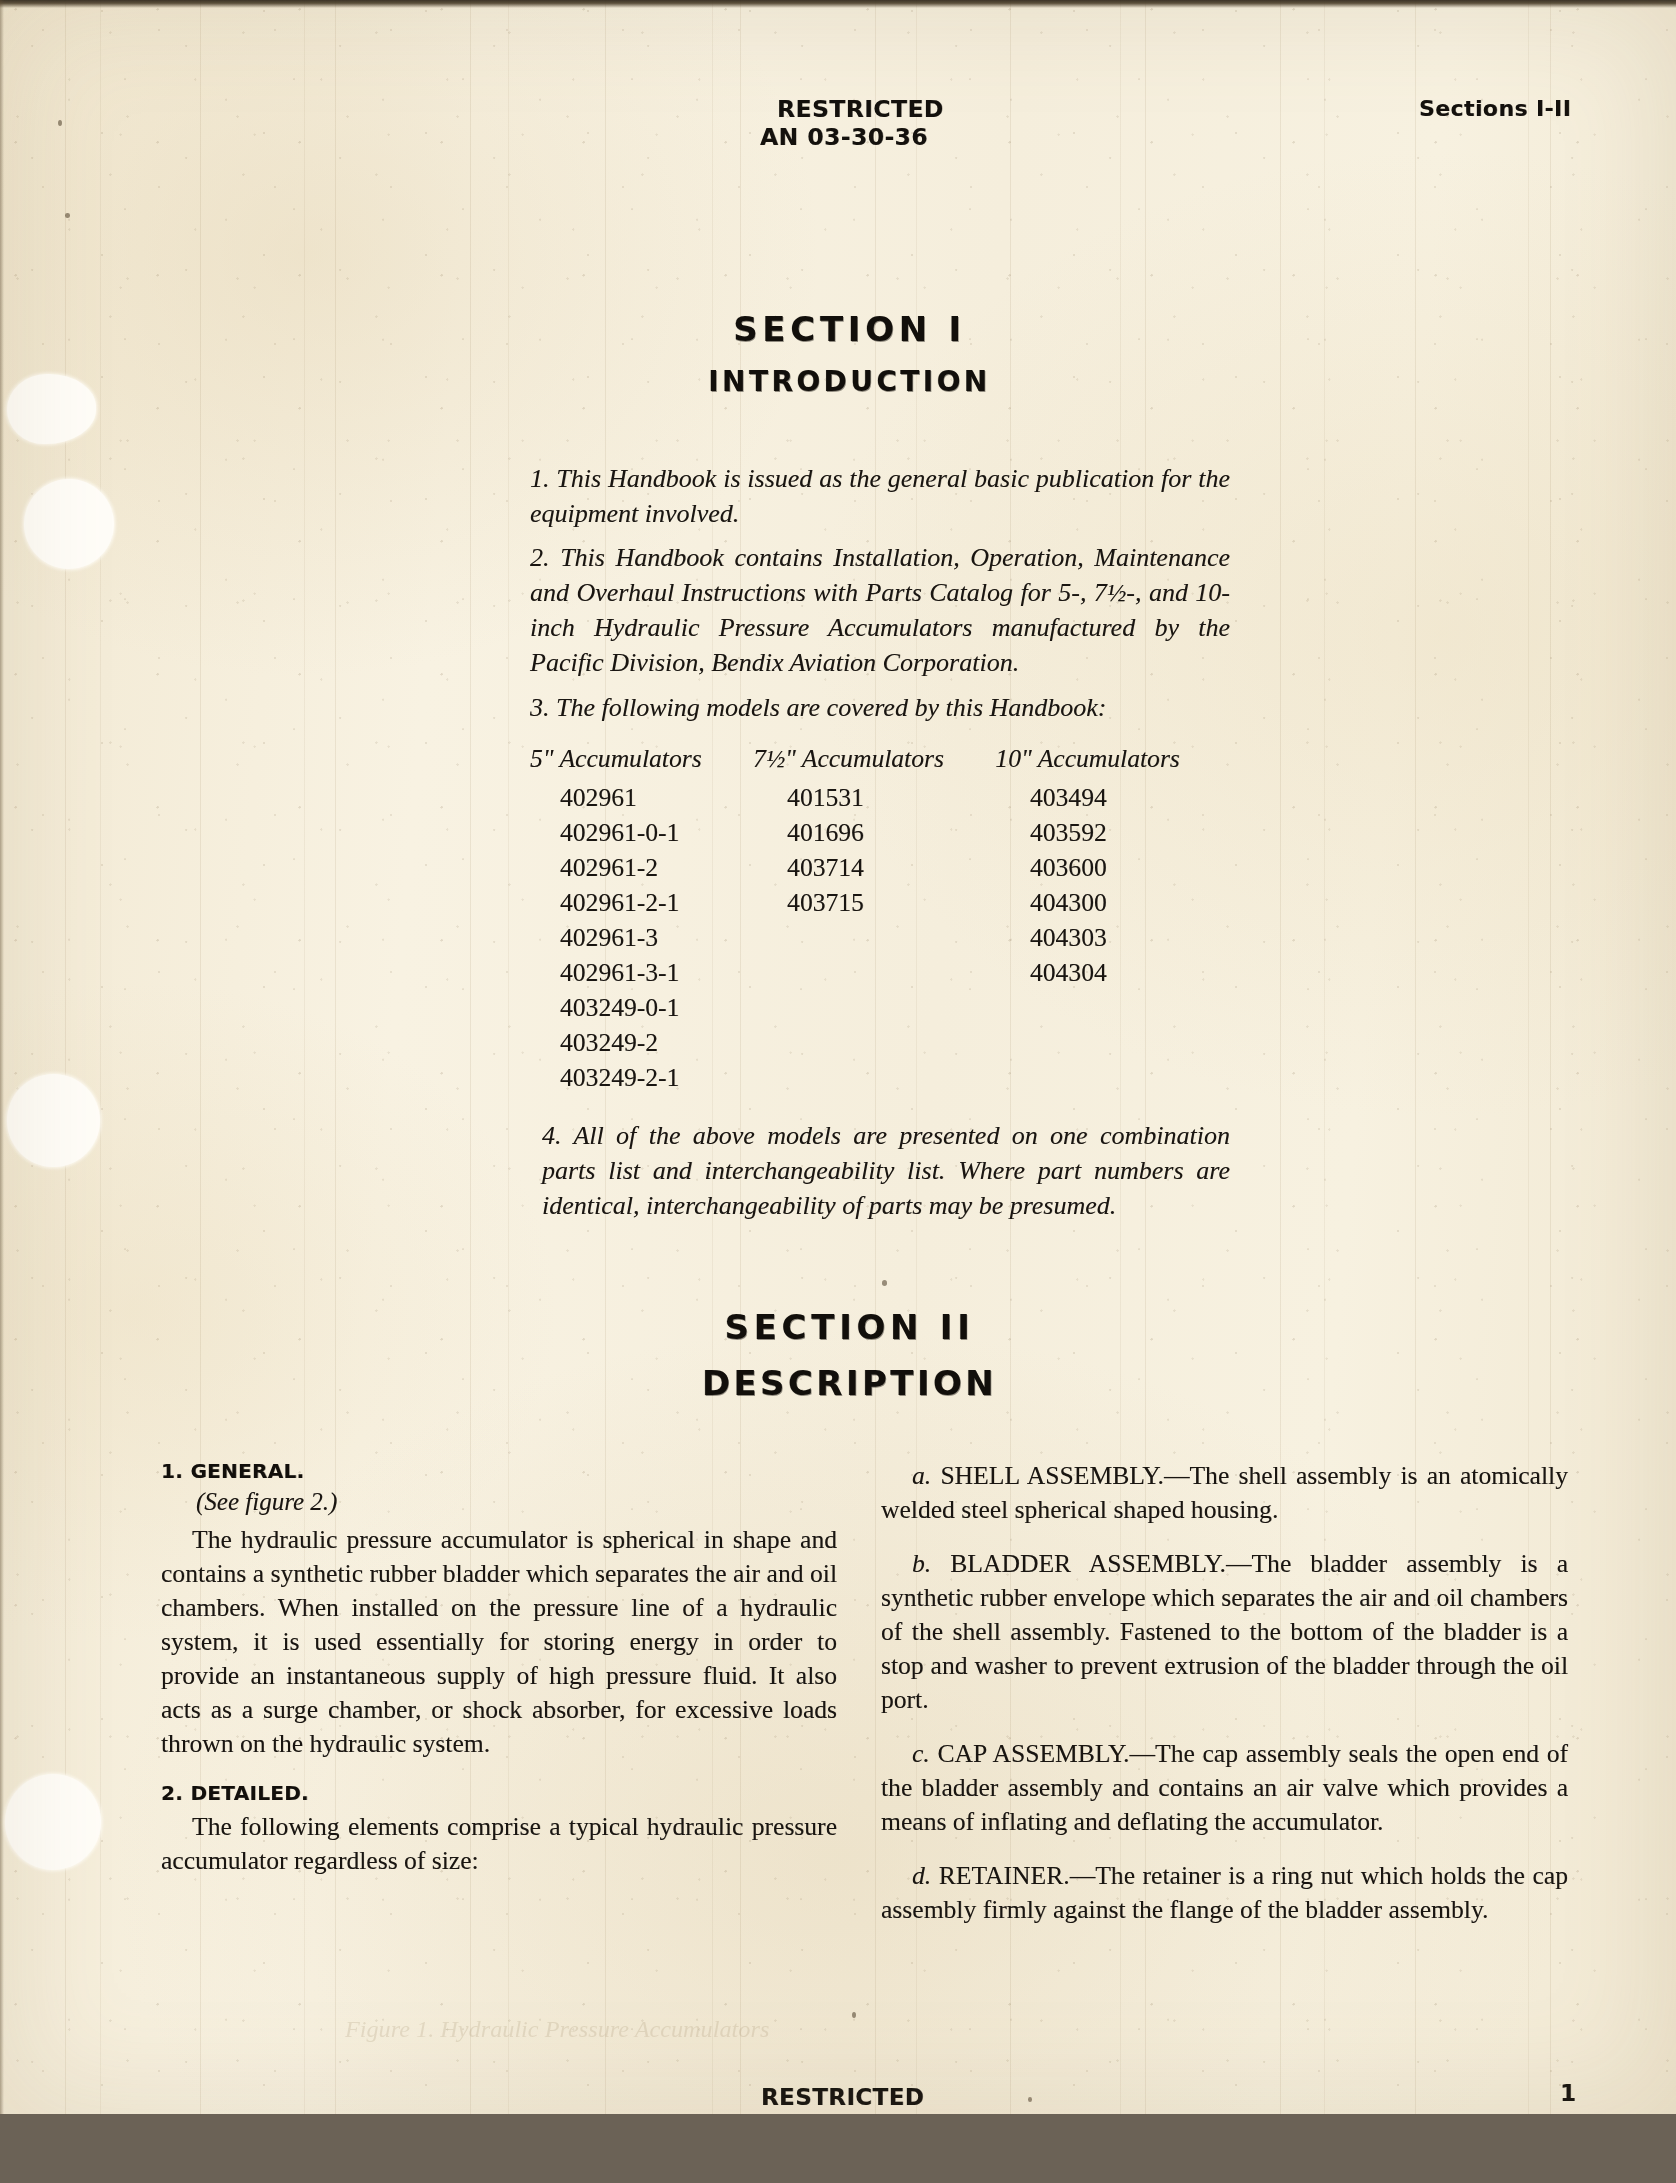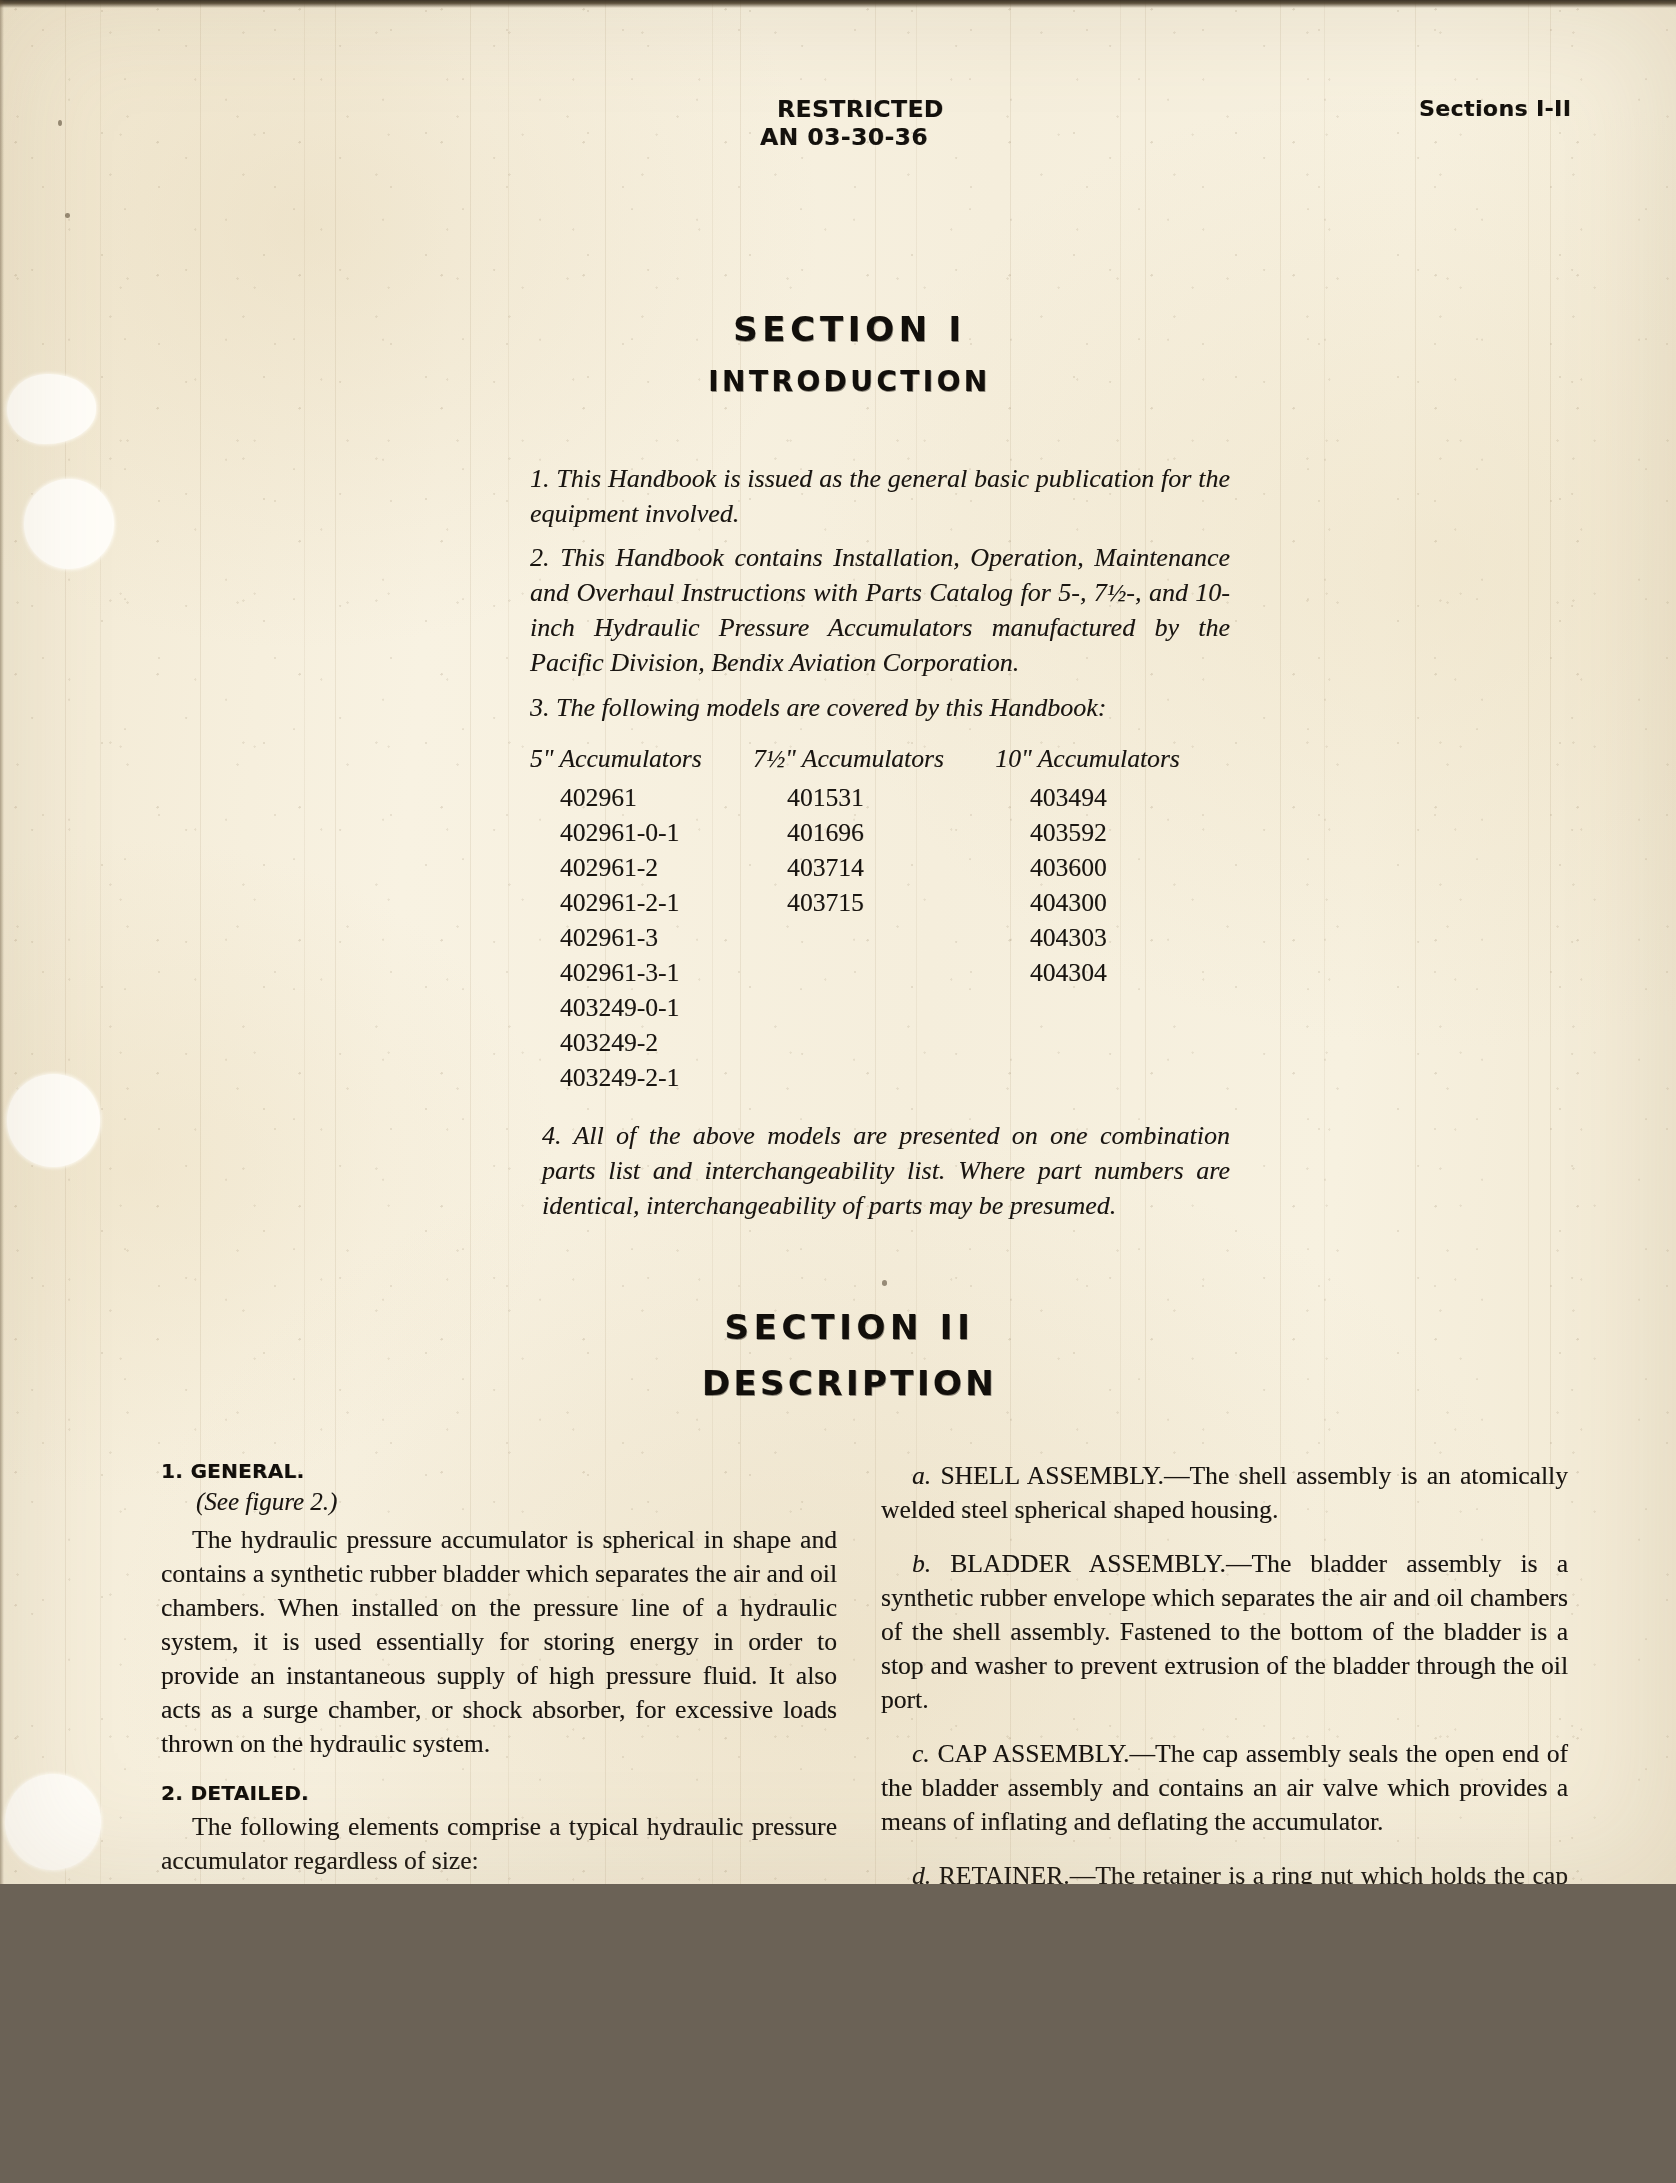--- a/index.html
+++ b/index.html
@@ -5,21 +5,21 @@
   html, body {
     margin: 0;
     padding: 0;
     background: #6b6256;
   }
 
   
   #page {
     position: relative;
     width: 1677px;
-    height: 1884px;
+    height: 2114px;
     overflow: hidden;
     background-color: #f6efdd;
     background-image:
       
       radial-gradient(ellipse 740px 605px at 18% 12%, rgba(226,210,176,.40) 0%, rgba(226,210,176,0) 70%),
       radial-gradient(ellipse 874px 673px at 86% 30%, rgba(231,216,182,.34) 0%, rgba(231,216,182,0) 72%),
       radial-gradient(ellipse 1009px 740px at 50% 88%, rgba(222,205,170,.34) 0%, rgba(222,205,170,0) 72%),
       radial-gradient(ellipse 605px 471px at 8% 62%, rgba(235,222,192,.45) 0%, rgba(235,222,192,0) 70%),
       linear-gradient(95deg, #f2e9d3 0%, #f8f2e2 26%, #f5eedc 55%, #f7f1e0 78%, #f1e8d2 100%);
     font-family: "Liberation Serif", "DejaVu Serif", serif;

